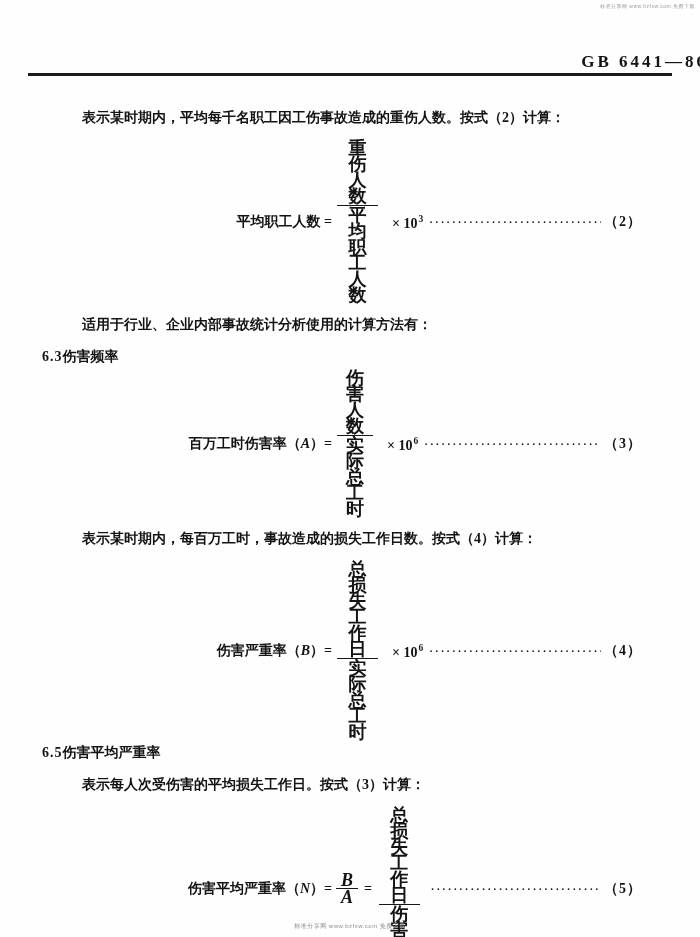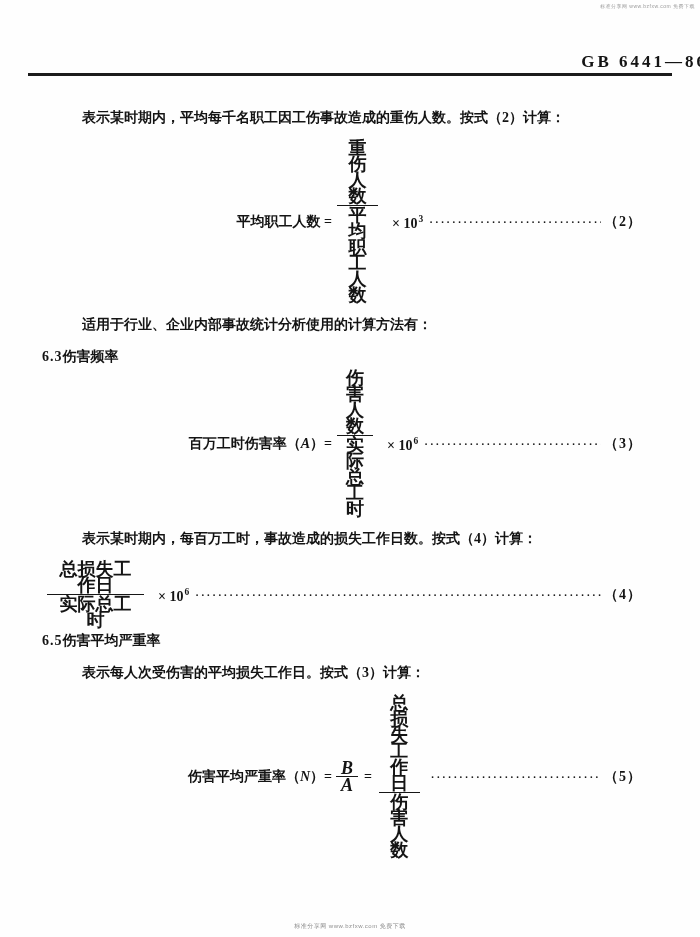--- a/index.html
+++ b/index.html
@@ -133,20 +133,21 @@
       </span>
       <span class="mult"><span>× 10</span><sup>6</sup></span>
       <span class="dots">··························································································</span>
       <span class="fnum">（3）</span>
     </div>
 
 
     <p class="para">表示某时期内，每百万工时，事故造成的损失工作日数。按式（4）计算：</p>
 
     <div class="formula">
+      <span class="flhs"><span>伤害严重率（</span><span class="mvar">B</span><span>）=</span></span>
       <span class="frac">
         <span class="num">总损失工作日</span>
         <span class="den">实际总工时</span>
       </span>
       <span class="mult"><span>× 10</span><sup>6</sup></span>
       <span class="dots">··························································································</span>
       <span class="fnum">（4）</span>
     </div>
 
     <p class="sect"><span class="snum">6.5</span><span>伤害平均严重率</span></p>

